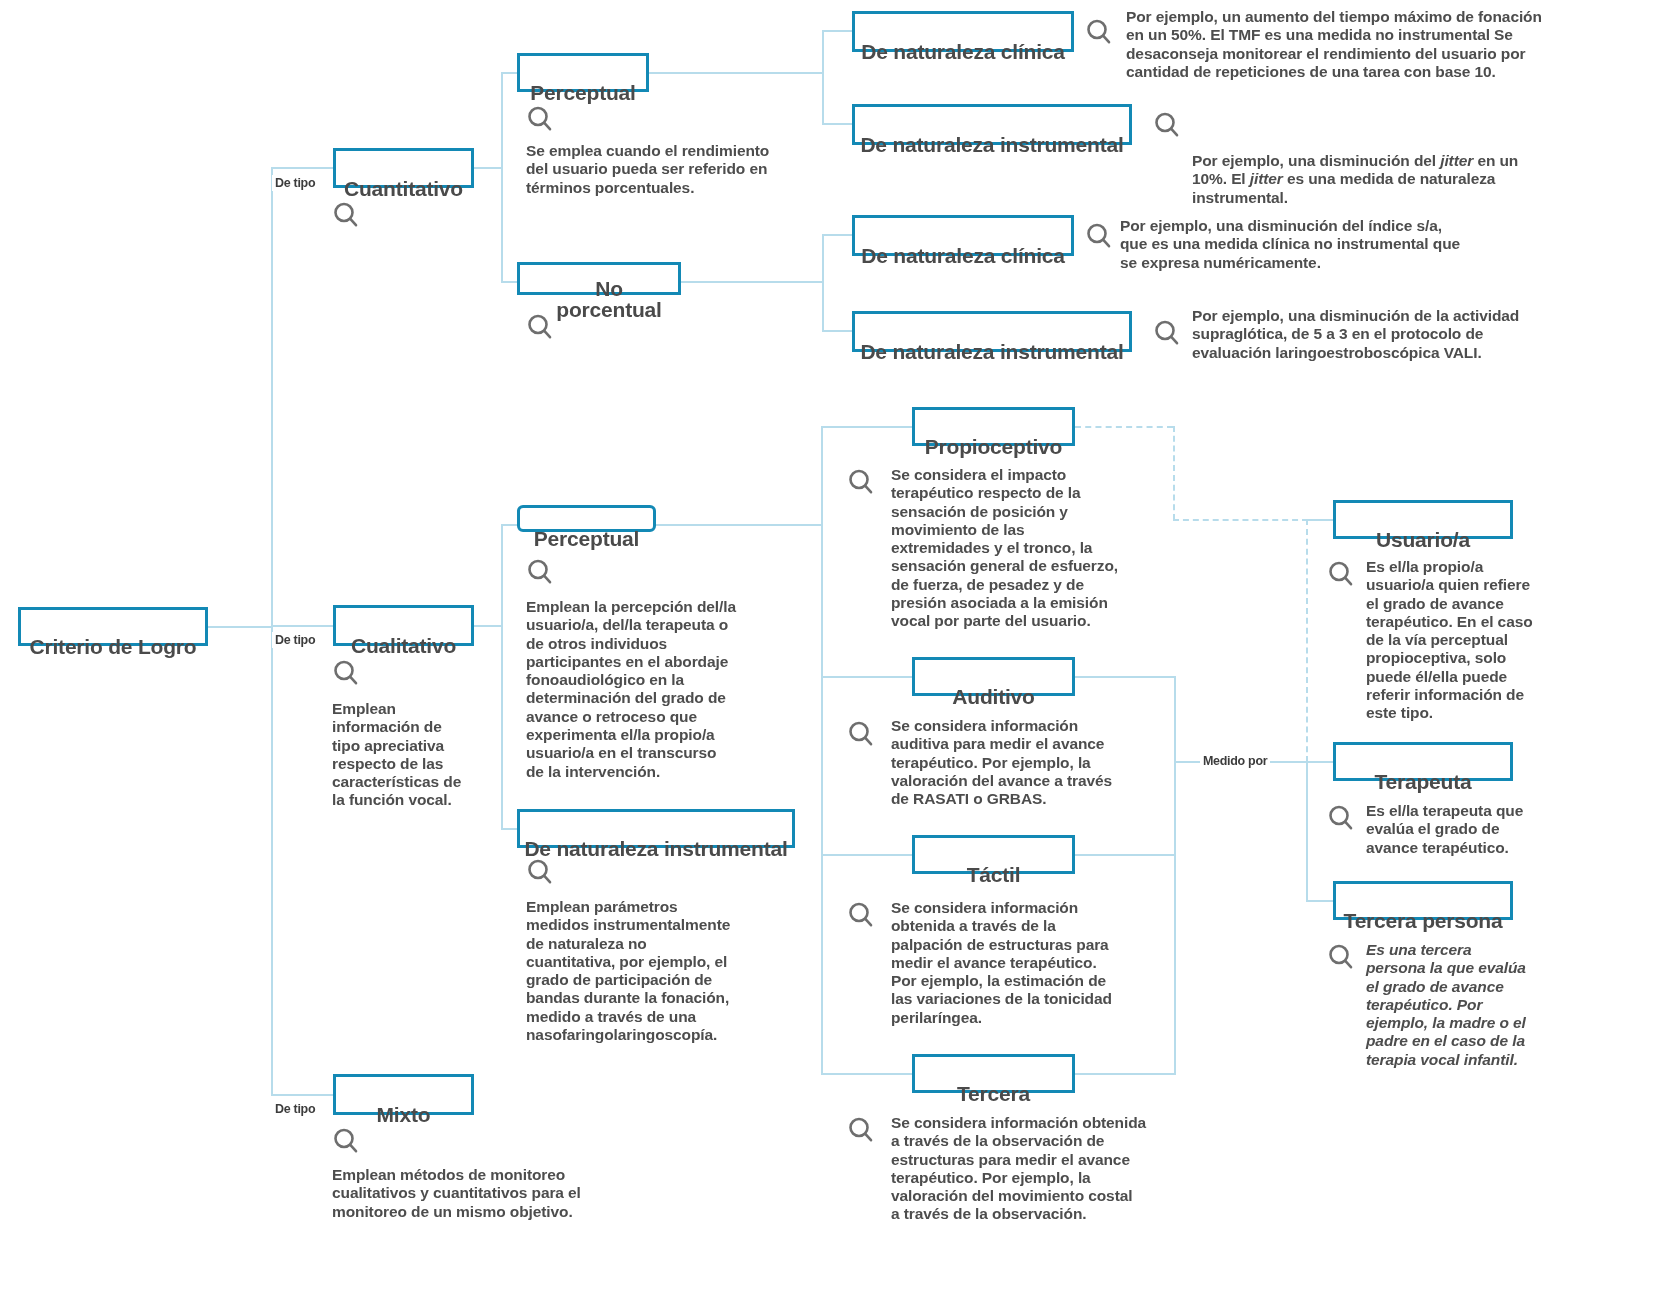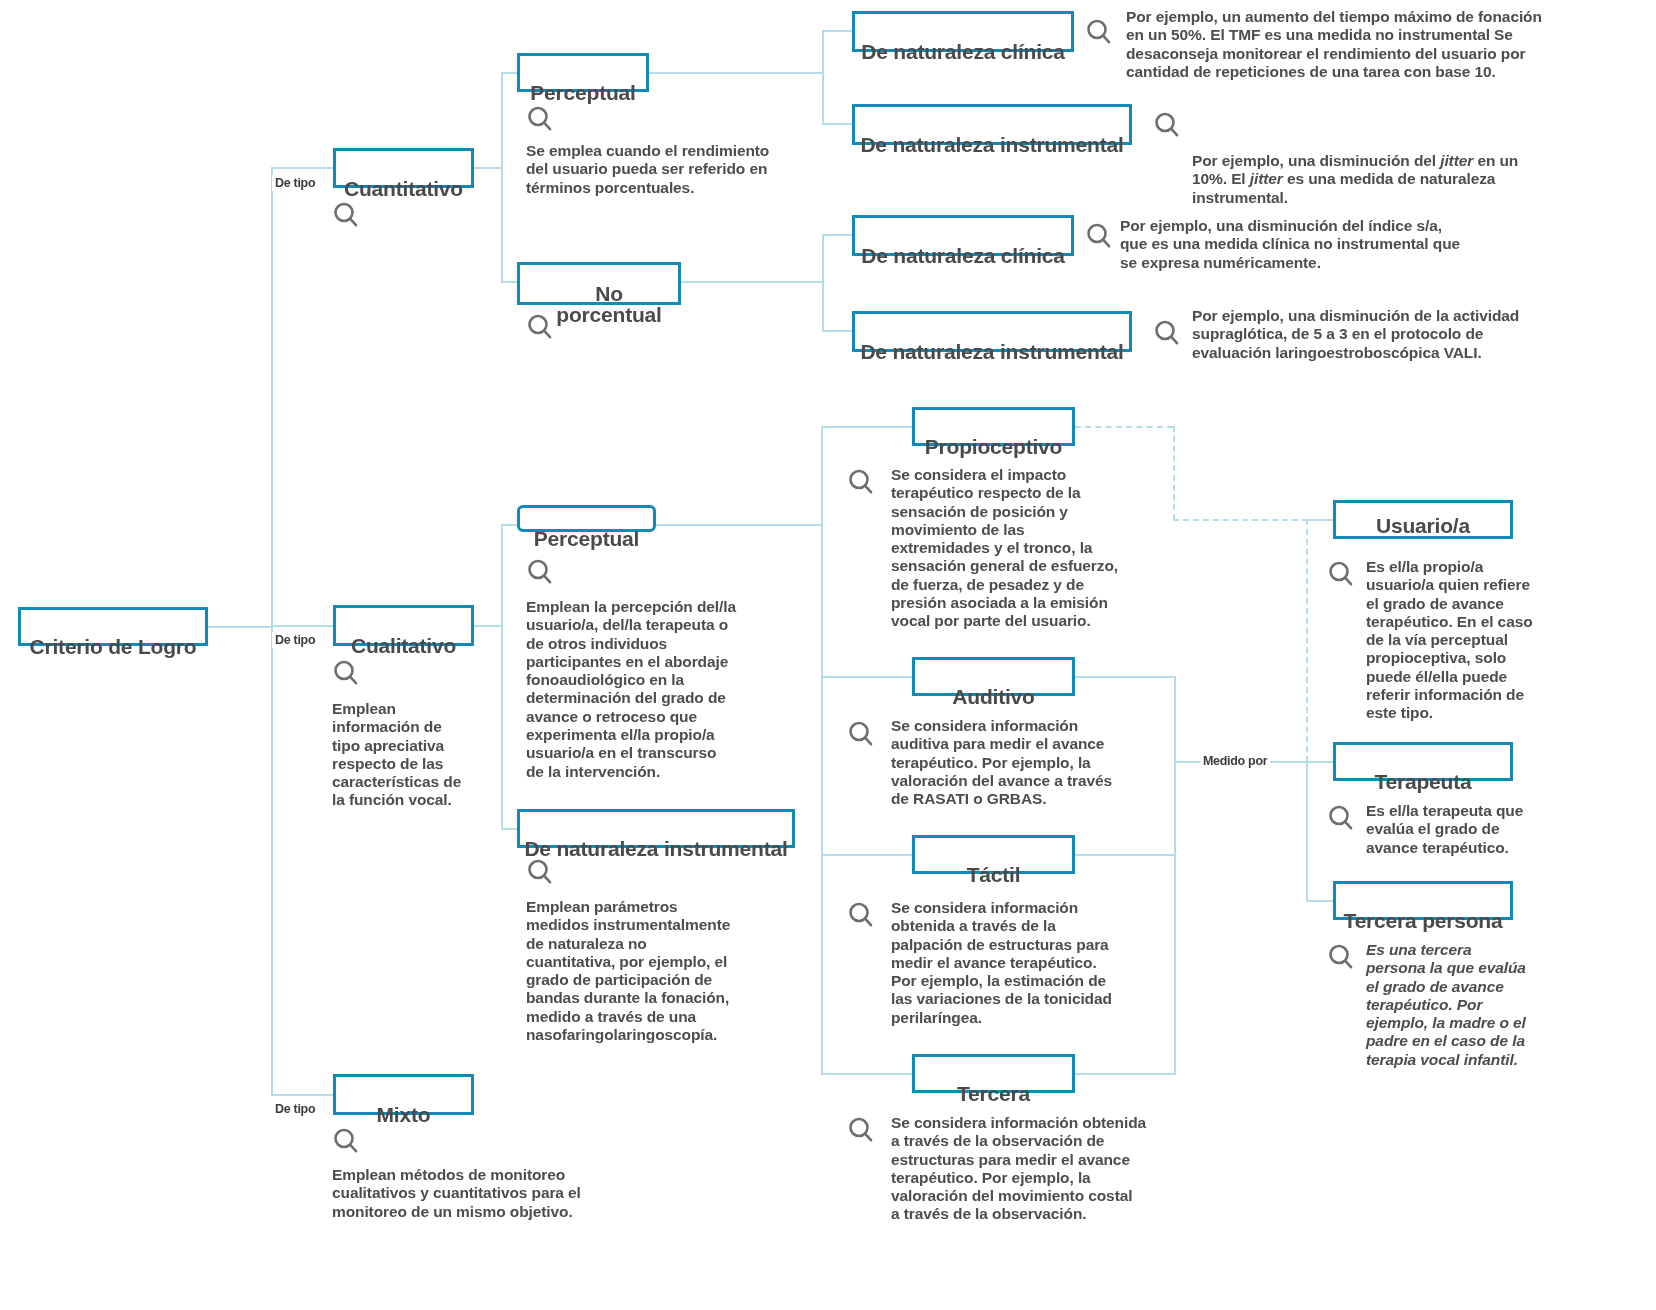--- a/index.html
+++ b/index.html
@@ -201,21 +201,21 @@
   <div class="mag" style="left:525px;top:104px;">
     <svg viewBox="0 0 30 30">
         <circle cx="13" cy="12.5" r="8.5" fill="none" stroke="#6e6e6e" stroke-width="2.6"></circle>
         <line x1="19.3" y1="18.8" x2="25" y2="25.2" stroke="#6e6e6e" stroke-width="2.6" stroke-linecap="round"></line>
       </svg>
   </div>
   <div class="desc" style="left:526px;top:142px;width:270px;">Se emplea cuando el rendimiento
 del usuario pueda ser referido en
 términos porcentuales.</div>
 
-  <div class="node" style="left:517px;top:262px;width:164px;height:43px;font-size:21px;padding-left:20px;">
+  <div class="node" style="left:517px;top:262px;width:164px;height:33px;font-size:21px;padding-left:20px;">
     <span>No porcentual</span>
   </div>
   <div class="mag" style="left:525px;top:312px;">
     <svg viewBox="0 0 30 30">
         <circle cx="13" cy="12.5" r="8.5" fill="none" stroke="#6e6e6e" stroke-width="2.6"></circle>
         <line x1="19.3" y1="18.8" x2="25" y2="25.2" stroke="#6e6e6e" stroke-width="2.6" stroke-linecap="round"></line>
       </svg>
   </div>
 
   <div class="node" style="left:852px;top:11px;width:222px;height:41px;font-size:21px;">
@@ -371,21 +371,21 @@
         <line x1="19.3" y1="18.8" x2="25" y2="25.2" stroke="#6e6e6e" stroke-width="2.6" stroke-linecap="round"></line>
       </svg>
   </div>
   <div class="desc" style="left:891px;top:1114px;width:275px;">Se considera información obtenida
 a través de la observación de
 estructuras para medir el avance
 terapéutico. Por ejemplo, la
 valoración del movimiento costal
 a través de la observación.</div>
 
-  <div class="node" style="left:1333px;top:500px;width:180px;height:39px;font-size:21px;align-items:flex-end;">
+  <div class="node" style="left:1333px;top:500px;width:180px;height:39px;font-size:21px;">
     <span>Usuario/a</span>
   </div>
   <div class="mag" style="left:1326px;top:559px;">
     <svg viewBox="0 0 30 30">
         <circle cx="13" cy="12.5" r="8.5" fill="none" stroke="#6e6e6e" stroke-width="2.6"></circle>
         <line x1="19.3" y1="18.8" x2="25" y2="25.2" stroke="#6e6e6e" stroke-width="2.6" stroke-linecap="round"></line>
       </svg>
   </div>
   <div class="desc" style="left:1366px;top:558px;width:200px;">Es el/la propio/a
 usuario/a quien refiere

